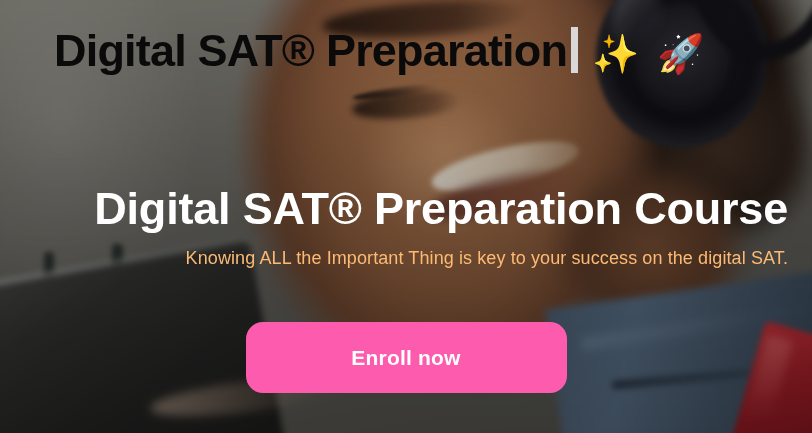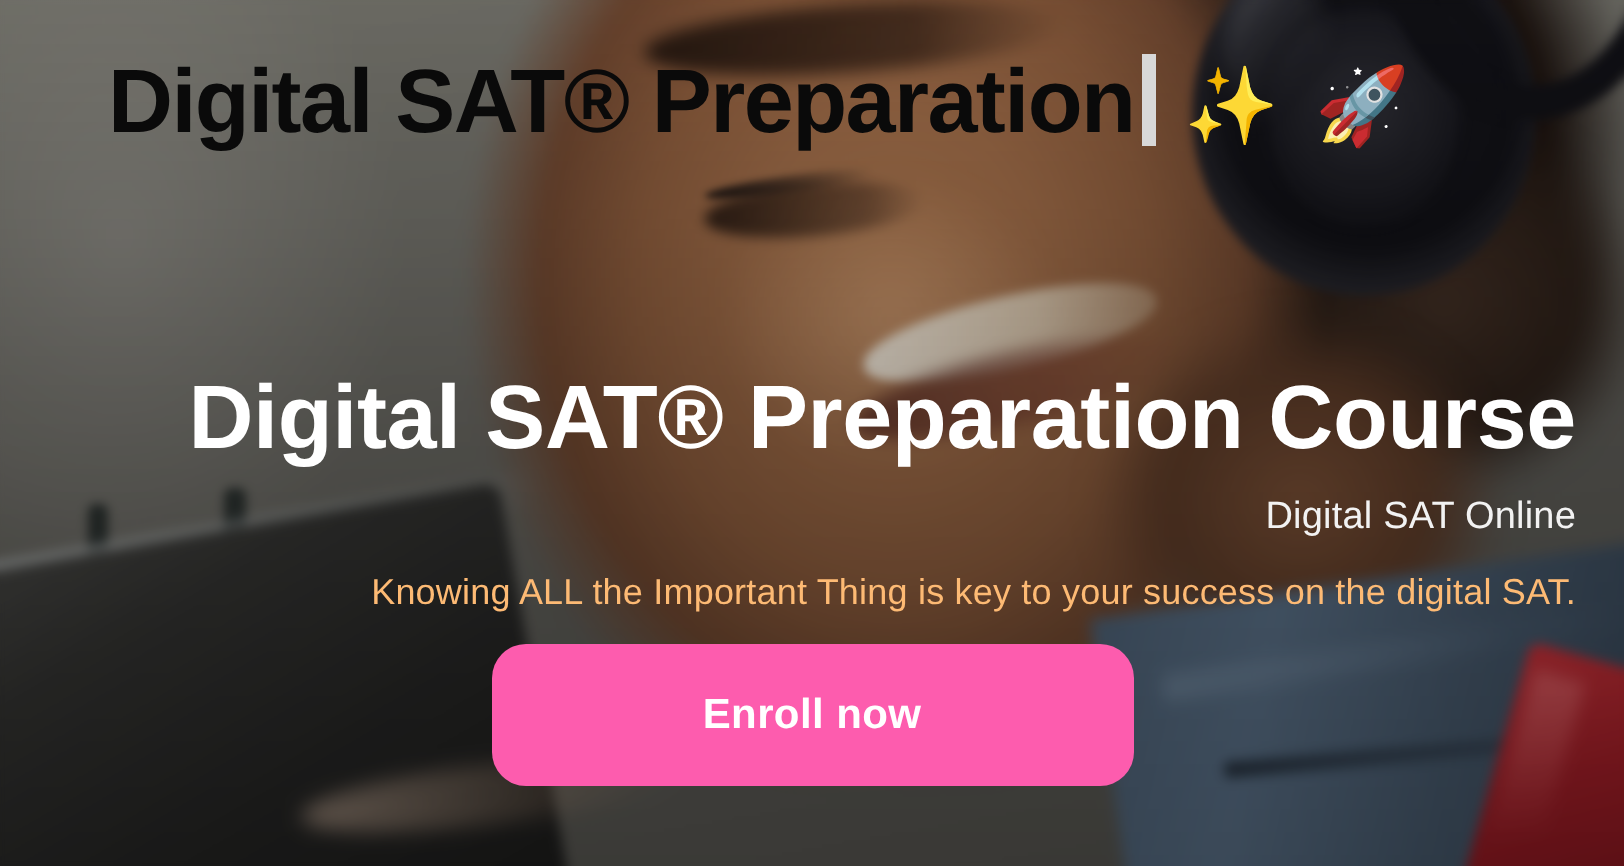--- a/index.html
+++ b/index.html
@@ -415,21 +415,20 @@
 
     <div class="title-row">
       <span class="page-title">Digital SAT® Preparation</span>
       <span class="text-caret"></span>
       <span class="title-emoji">✨</span>
       <span class="title-emoji rocket">🚀</span>
     </div>
 
     <div class="hero-block">
       <div class="hero-heading">Digital SAT®  Preparation Course</div>
-      <div class="hero-subtitle">Digital SAT Online</div>
       <div class="hero-tagline">Knowing ALL the Important Thing is key to your success on the digital SAT.</div>
     </div>
 
     <div class="cta-wrap">
       <button class="cta-button">Enroll now</button>
     </div>
 
   </div>
 </div>
 

